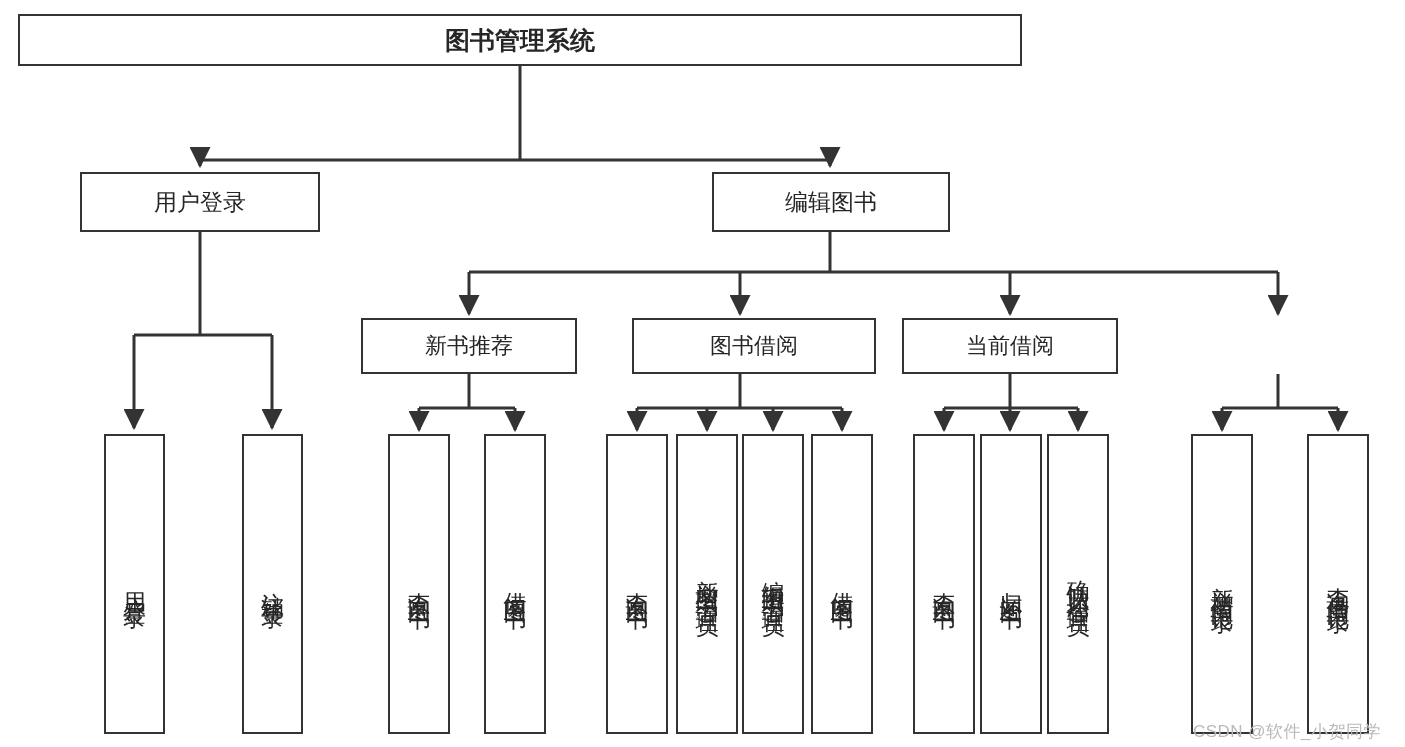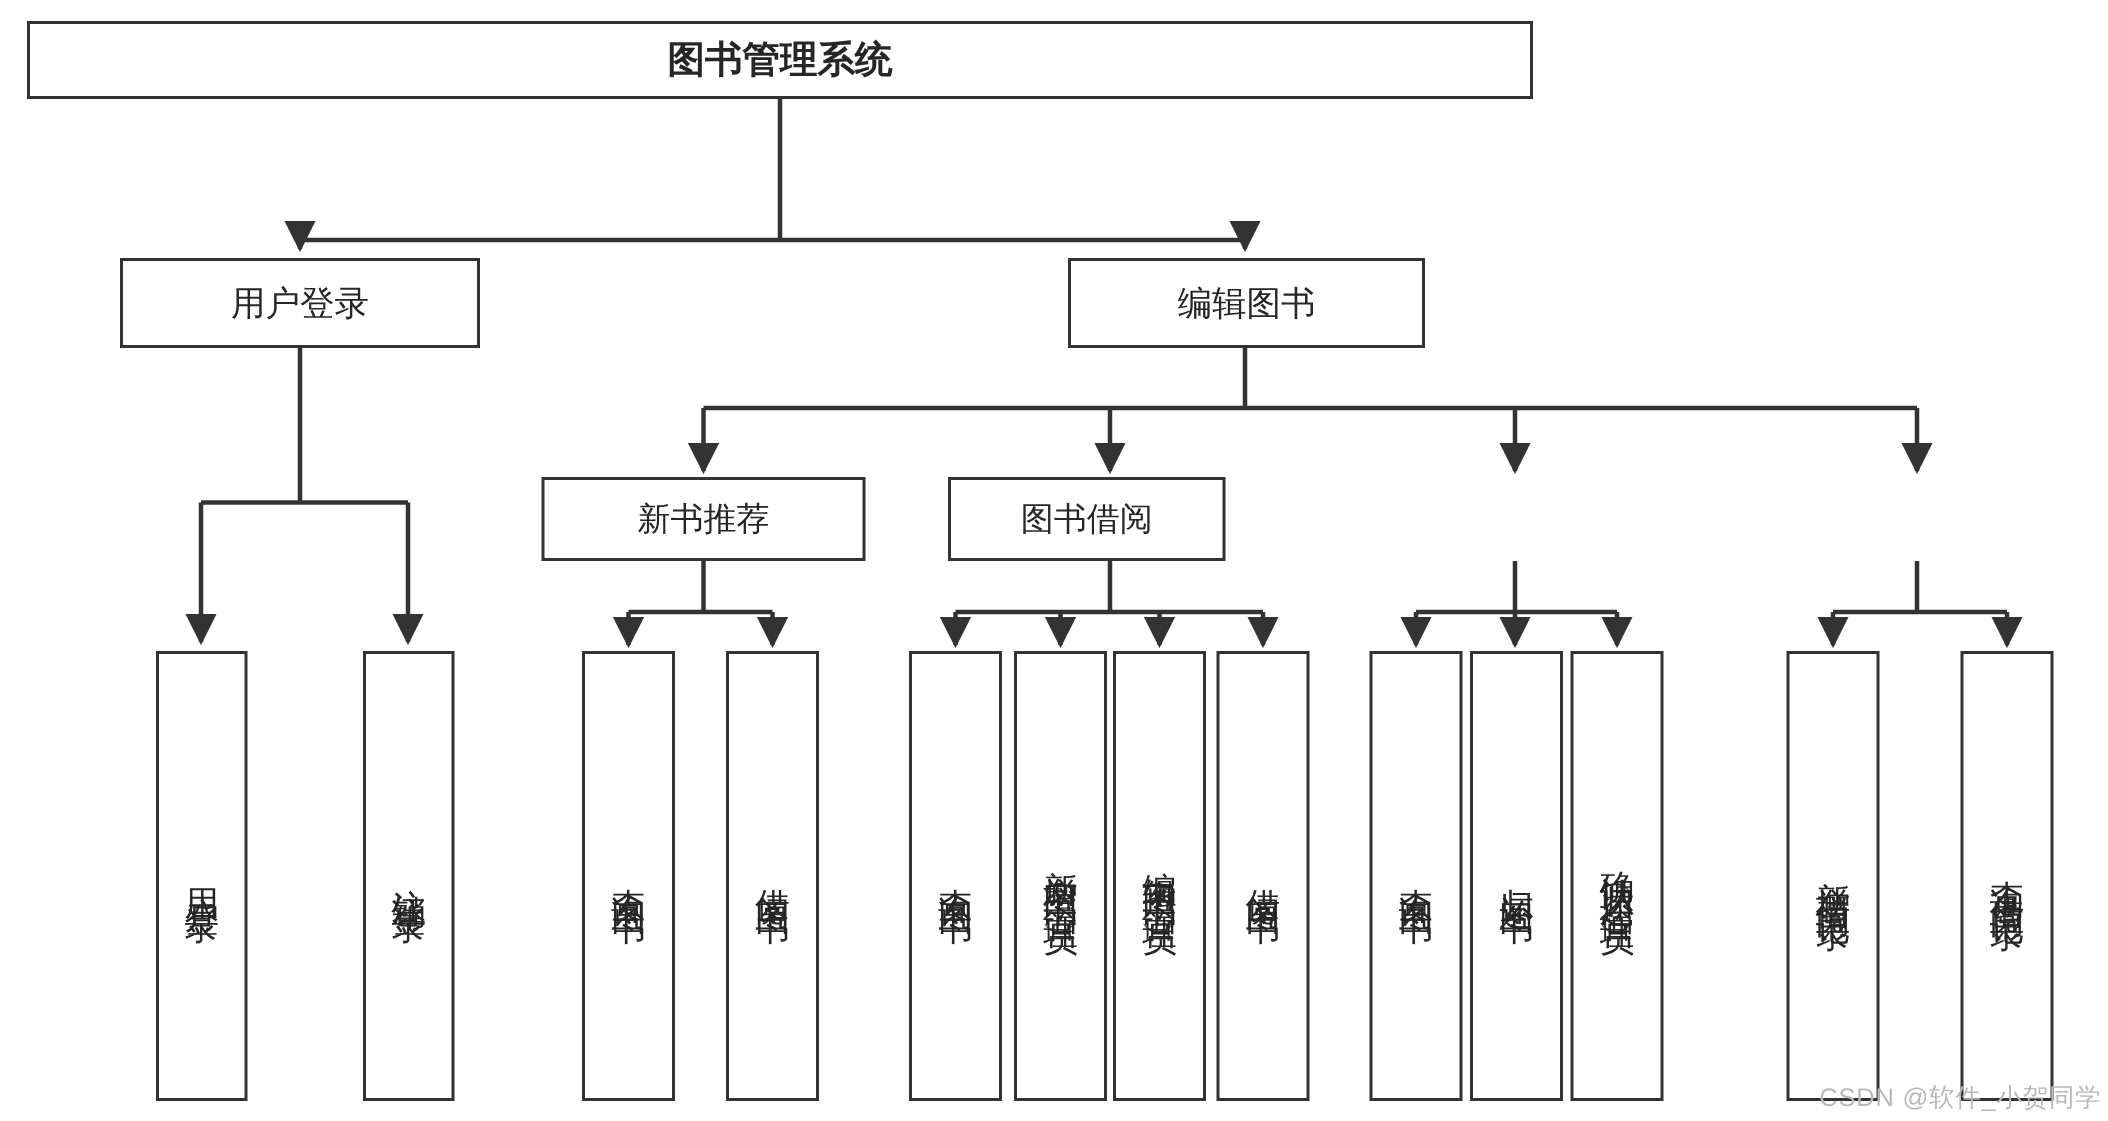--- a/index.html
+++ b/index.html
@@ -53,21 +53,21 @@
   }
   .node.leaf .vtext {
     writing-mode: vertical-rl;
     text-orientation: upright;
     letter-spacing: 5px;
     line-height: 1;
     white-space: nowrap;
   }
   #watermark {
     position: absolute;
-    right: 4px;
+    right: 24px;
     bottom: 4px;
     font-size: 17px;
     color: #b9b9b9;
     letter-spacing: 0.5px;
     white-space: nowrap;
   }
 </style>
 </head>
 <body>
 
@@ -130,22 +130,25 @@
   <div class="node lvl2" style="left:80px; top:172px; width:240px; height:60px;">
     <span>用户登录</span>
   </div>
   <div class="node lvl2" style="left:712px; top:172px; width:238px; height:60px;">
     <span>编辑图书</span>
   </div>
 
   <div class="node lvl3" style="left:361px; top:318px; width:216px; height:56px;">
     <span>新书推荐</span>
   </div>
-  <div class="node lvl3" style="left:632px; top:318px; width:185px; height:56px;">
+  <div class="node lvl3" style="left:632px; top:318px; width:244px; height:56px;">
     <span>图书借阅</span>
+  </div>
+  <div class="node lvl3" style="left:902px; top:318px; width:216px; height:56px;">
+    <span>当前借阅</span>
   </div>
 
   <div class="node leaf" style="left:104px; top:434px; width:61px; height:300px;">
     <span class="vtext">用户登录</span>
   </div>
   <div class="node leaf" style="left:242px; top:434px; width:61px; height:300px;">
     <span class="vtext">注销登录</span>
   </div>
 
   <div class="node leaf" style="left:388px; top:434px; width:62px; height:300px;">

